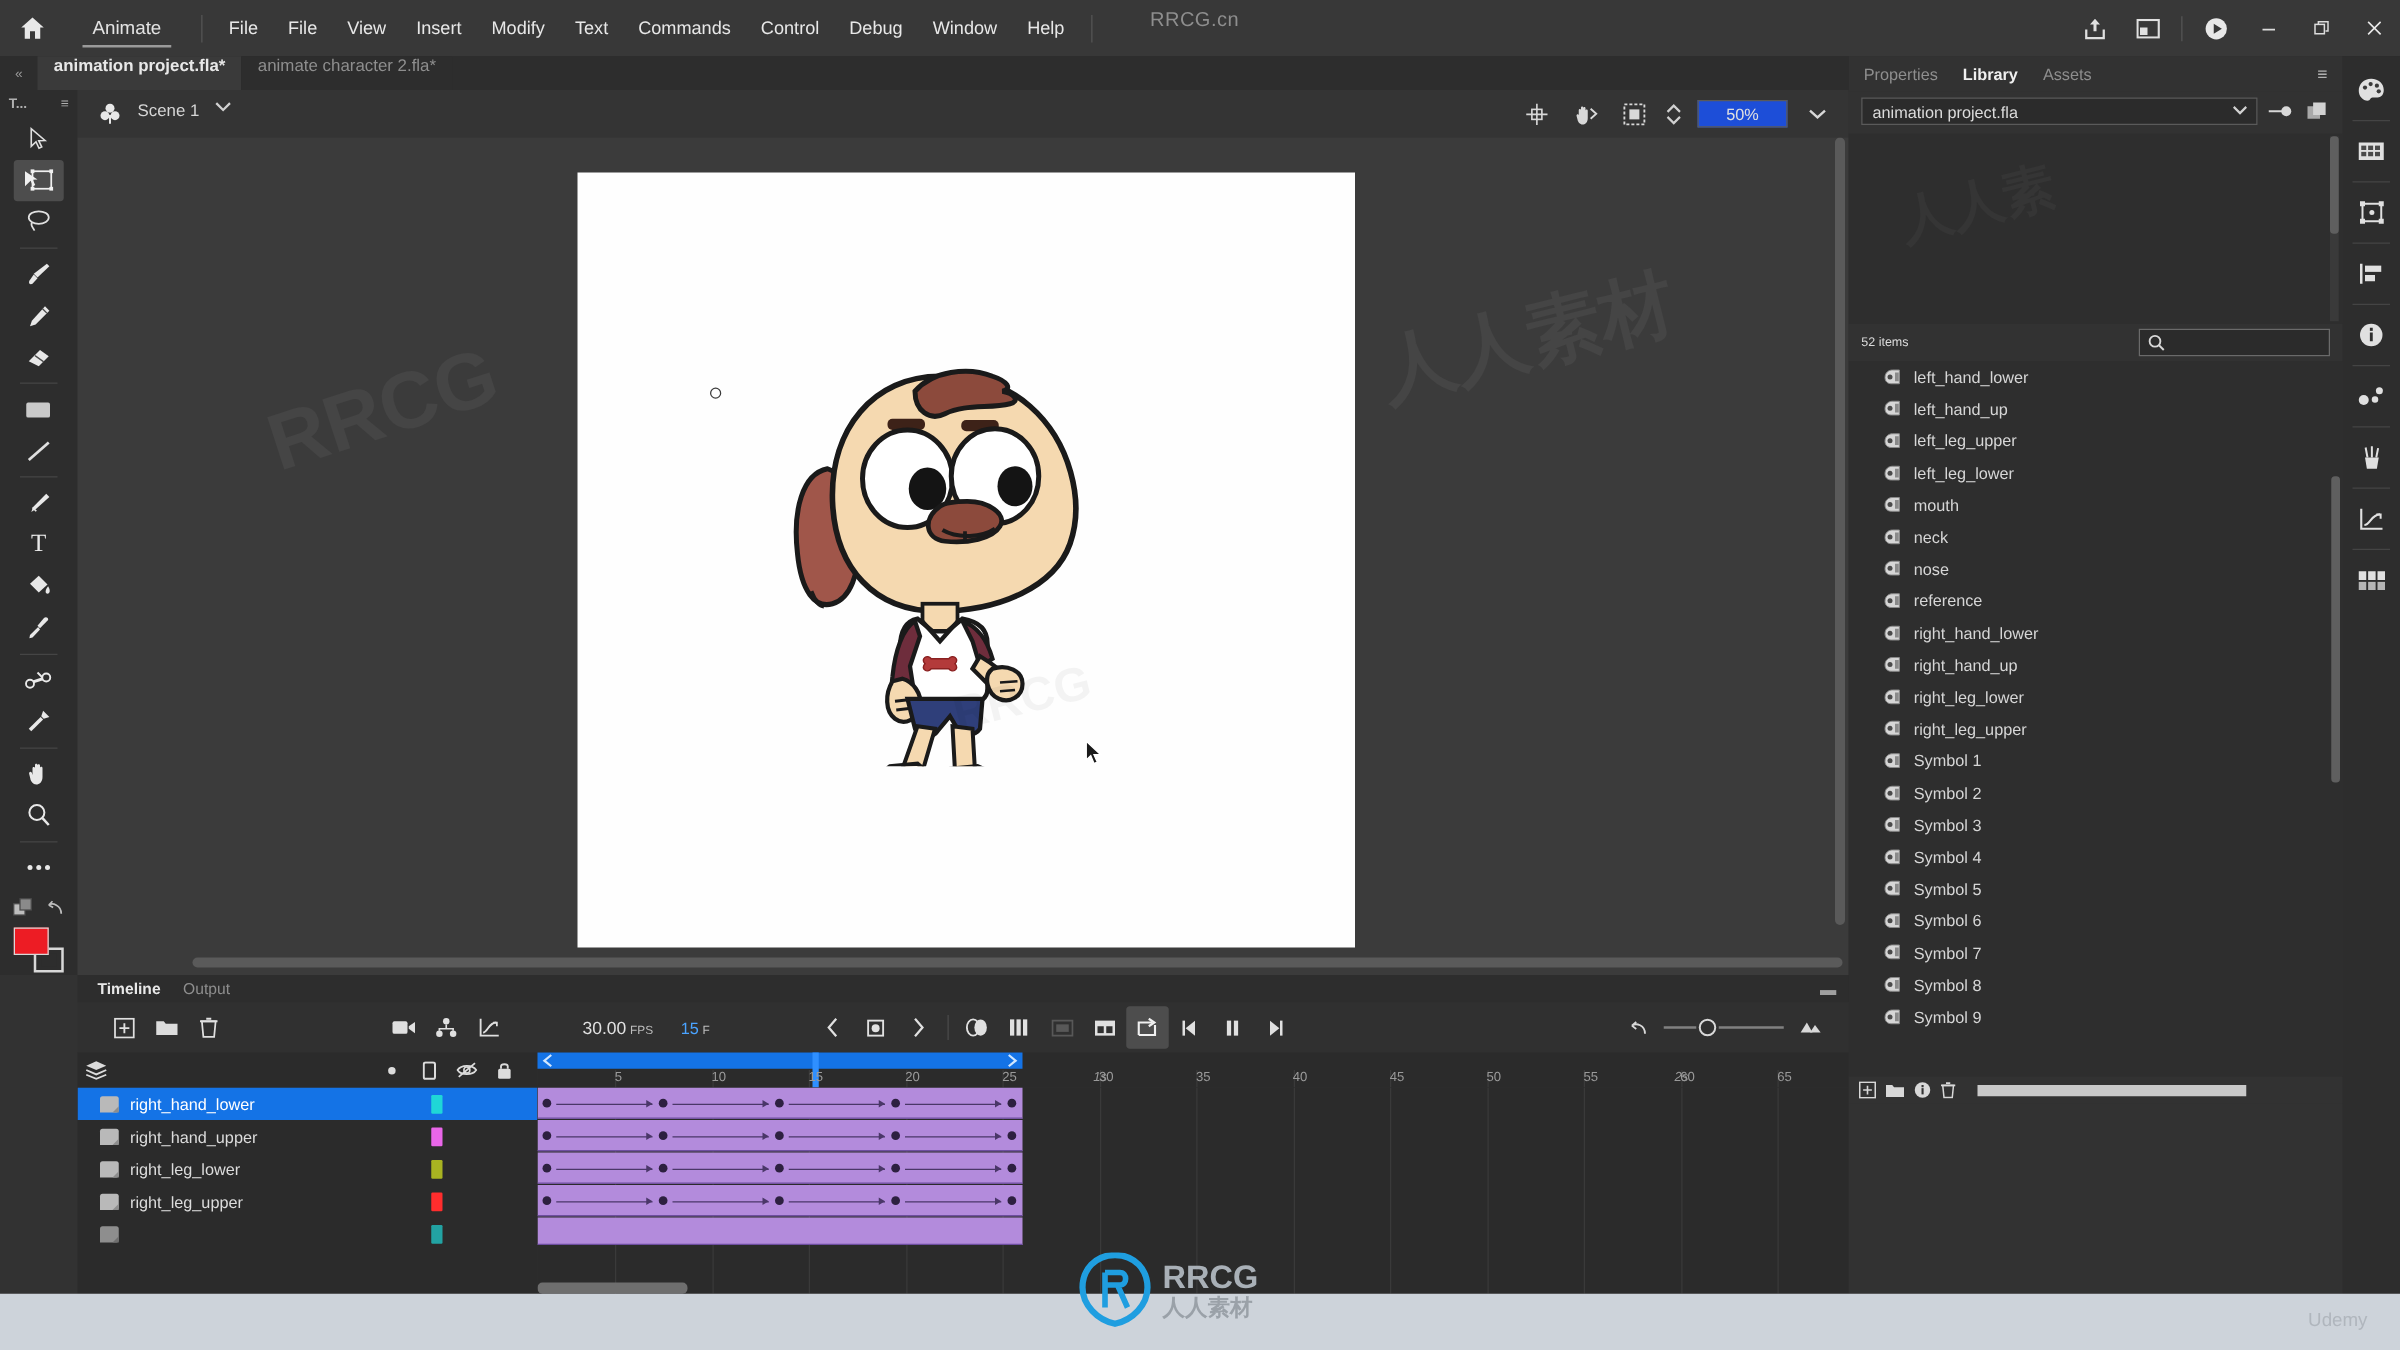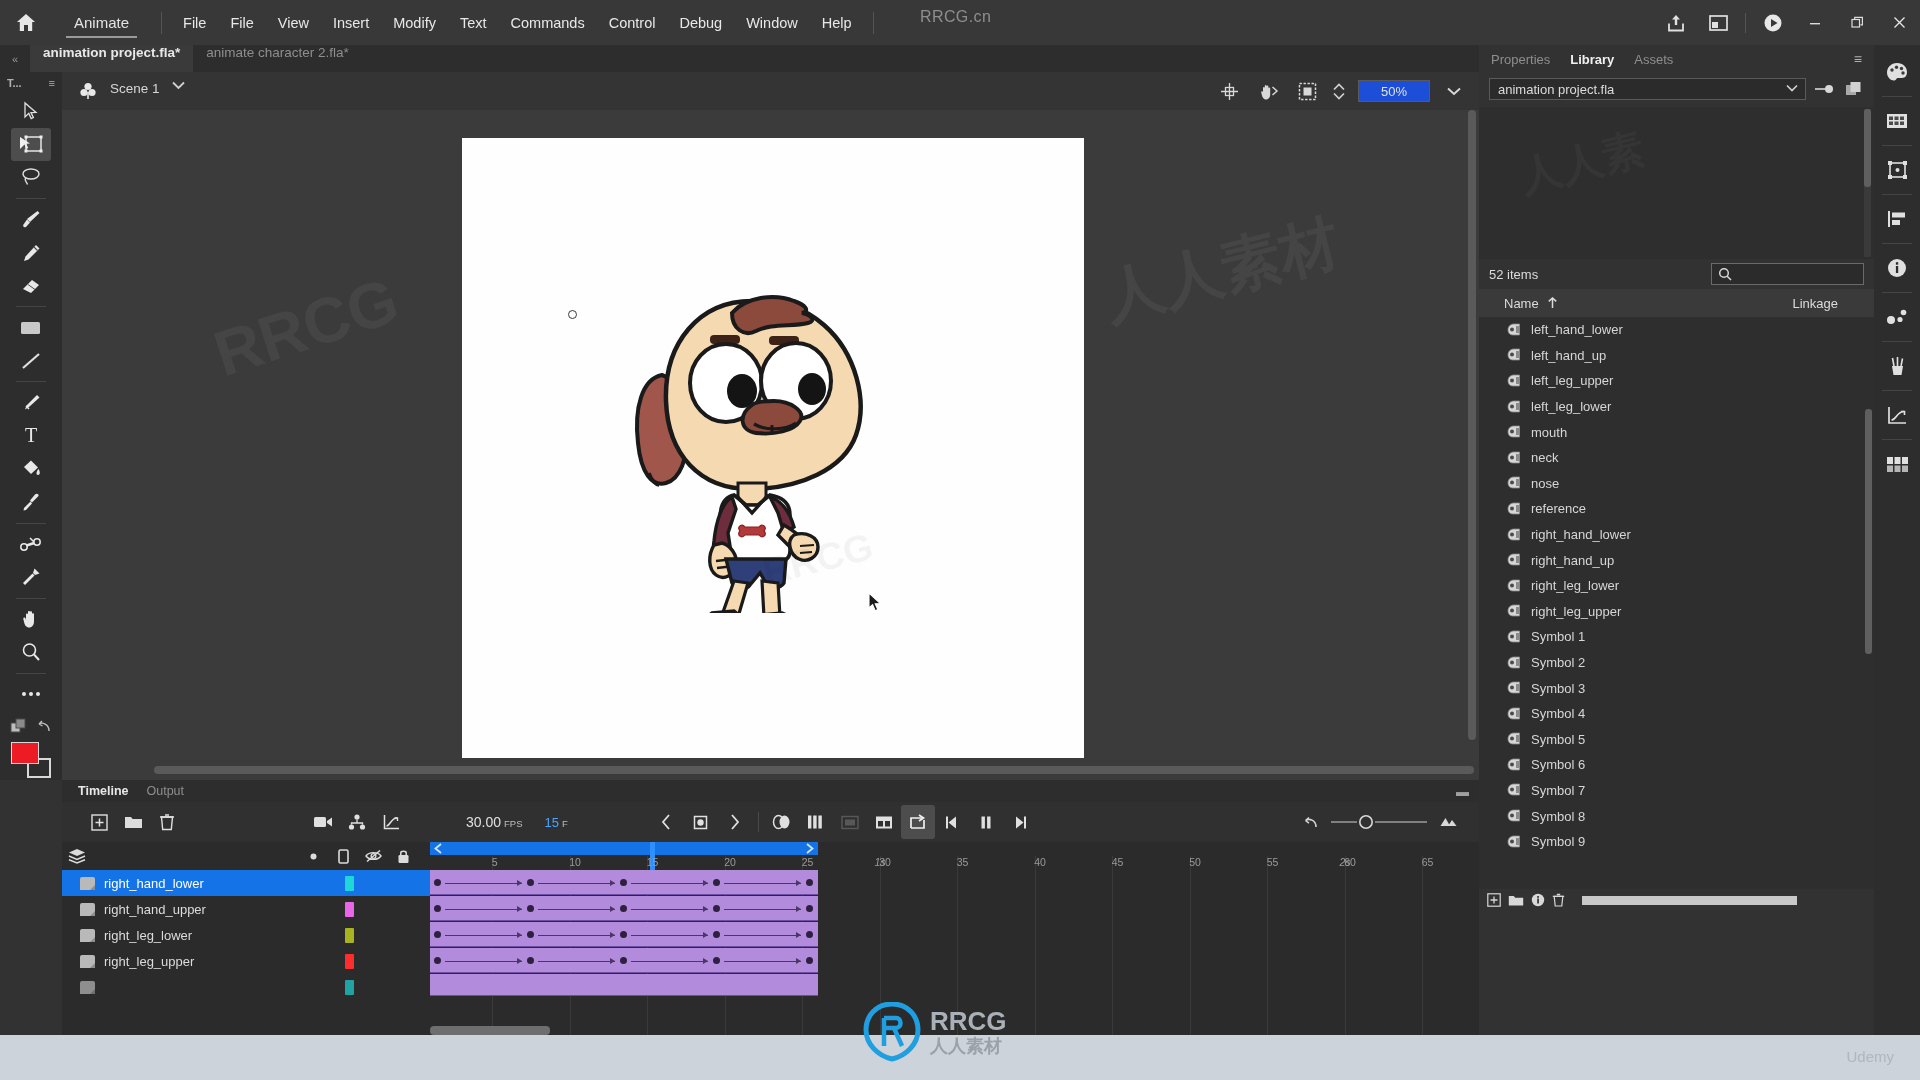--- a/index.html
+++ b/index.html
@@ -201,21 +201,21 @@
     padding:0 8px; font-size:13px; color:#dcdcdc; position:relative;
   }
   .doc-sel .cv { position:absolute; right:7px; top:5px;}
   .rp-ico { width:22px; height:22px; display:flex; align-items:center; justify-content:center;}
 
   .lib-preview { height:152px; background:#2e2e2e; margin:2px 0 0 0; position:relative; overflow:hidden;}
   .lib-prev-scroll { position:absolute; right:3px; top:2px; width:7px; height:148px; background:#3a3a3a;}
   .lib-prev-scroll .th { width:7px; height:78px; background:#5f5f5f; border-radius:3px;}
 
   .lib-count-row { height:30px; display:flex; align-items:center; padding:0 10px; background:#323232;}
-  .lib-count { font-size:13px; color:#dcdcdc;}
+  .lib-count { font-size:10px; color:#dcdcdc;}
   .lib-search {
     margin-left:auto; width:153px; height:22px; background:#2b2b2b; border:1px solid #6a6a6a;
     display:flex; align-items:center; padding-left:6px; gap:6px;
   }
   .lib-colhead { height:28px; display:flex; align-items:center; background:#3a3a3a; font-size:13px; color:#dcdcdc;}
   .lch-name { padding-left:25px; display:flex; align-items:center; gap:8px;}
   .lch-link { margin-left:auto; padding-right:36px;}
 
   .lib-list { height:572px; background:#2e2e2e; overflow:hidden; position:relative;}
   .lib-item { height:25.6px; display:flex; align-items:center; gap:9px; padding-left:28px; font-size:13px; color:#d6d6d6;}
@@ -970,29 +970,20 @@
       <span class="lib-count">52 items</span>
       <div class="lib-search">
         <svg width="14" height="14" viewBox="0 0 14 14">
           <circle cx="6" cy="6" r="4.3" stroke="#d8d8d8" stroke-width="1.5" fill="none"></circle>
           <path d="M9.2 9.2 L13 13" stroke="#d8d8d8" stroke-width="1.6"></path>
         </svg>
         <input style="background: transparent; border: 0px; outline: none; color: rgb(220, 220, 220); font-size: 12px; width: 118px; font-family: &quot;Liberation Sans&quot;, sans-serif;" placeholder="">
       </div>
     </div>
 
-    <div class="lib-colhead">
-      <div class="lch-name">
-        <span>Name</span>
-        <svg width="11" height="12" viewBox="0 0 11 12">
-          <path d="M5.5 1 L5.5 11 M1.8 4.4 L5.5 1 L9.2 4.4" stroke="#dcdcdc" stroke-width="1.5" fill="none"></path>
-        </svg>
-      </div>
-      <div class="lch-link">Linkage</div>
-    </div>
 
     <div class="lib-list" id="lib-list">
       <div class="lib-item">
           <svg width="15" height="14" viewBox="0 0 15 14">
             <path d="M1 7 C1 3 4 1 7 1 L12.5 1 L12.5 12 L6 12 C3 12 1 10 1 7 Z" fill="#d6d6d6" stroke="#8a8a8a" stroke-width="0.8"></path>
             <circle cx="5" cy="6.5" r="2" fill="#4a4a4a"></circle>
             <rect x="9" y="3" width="3" height="7" fill="#8a8a8a"></rect>
           </svg>
           <span>left_hand_lower</span>
         </div>

